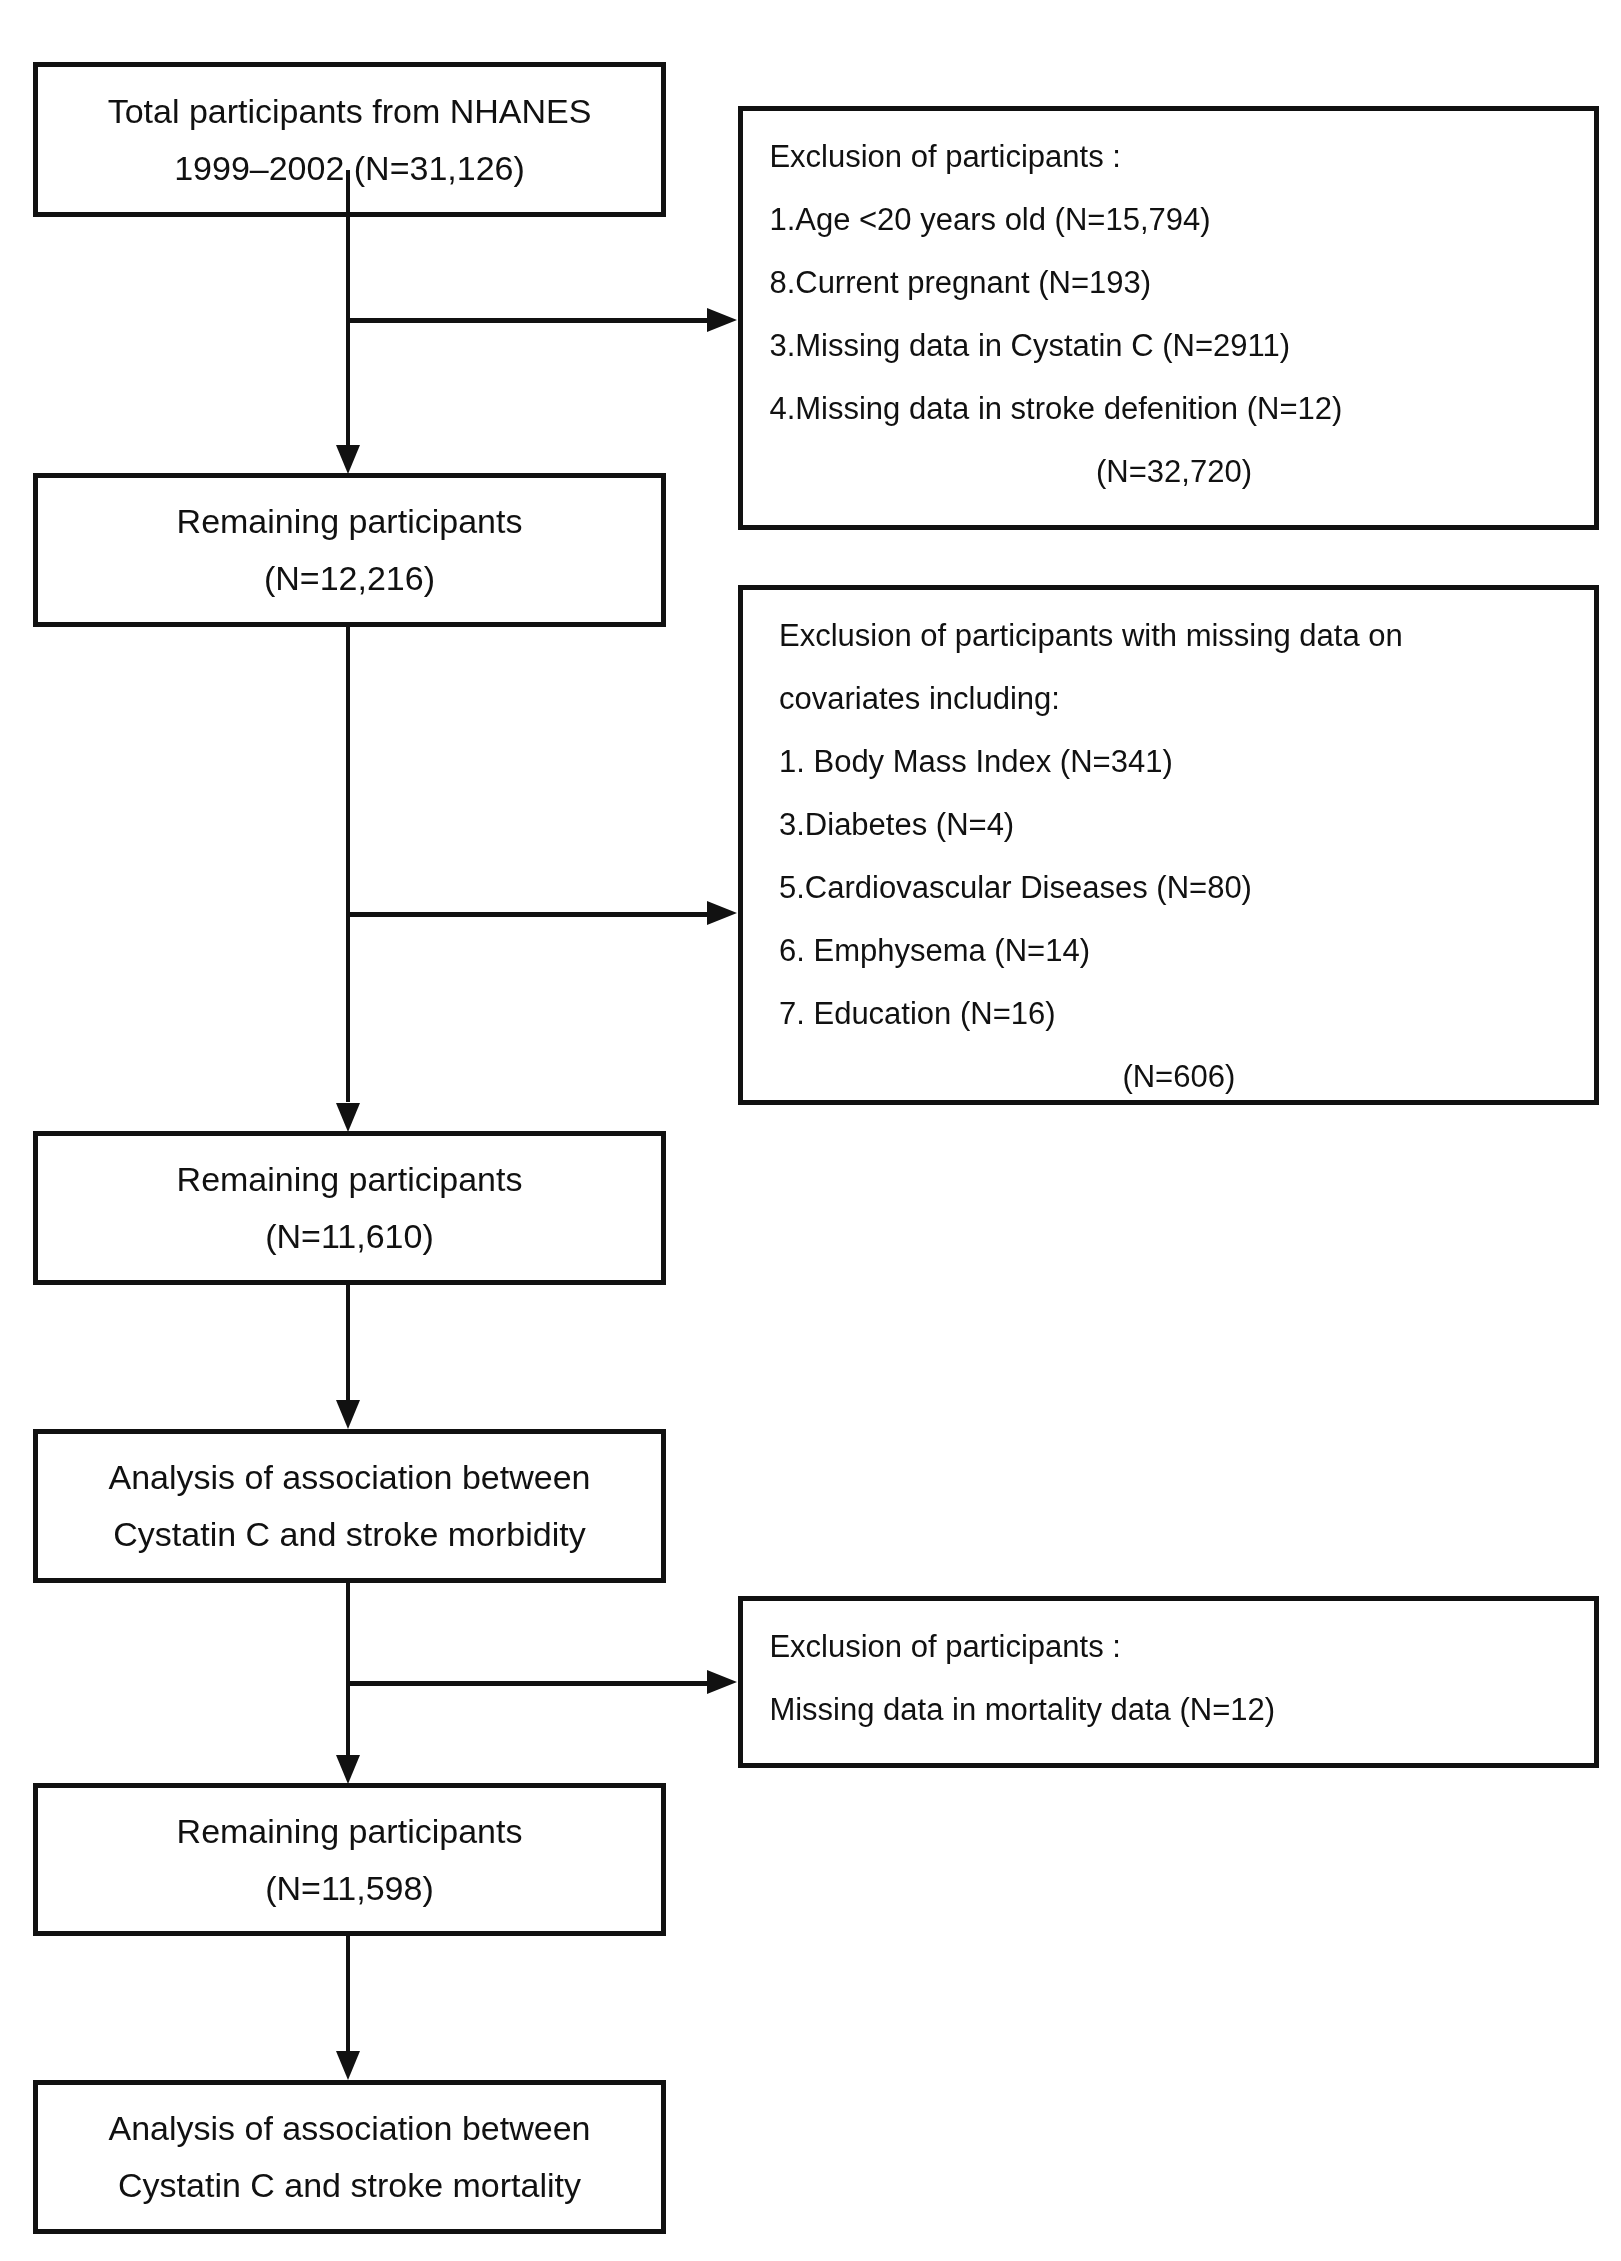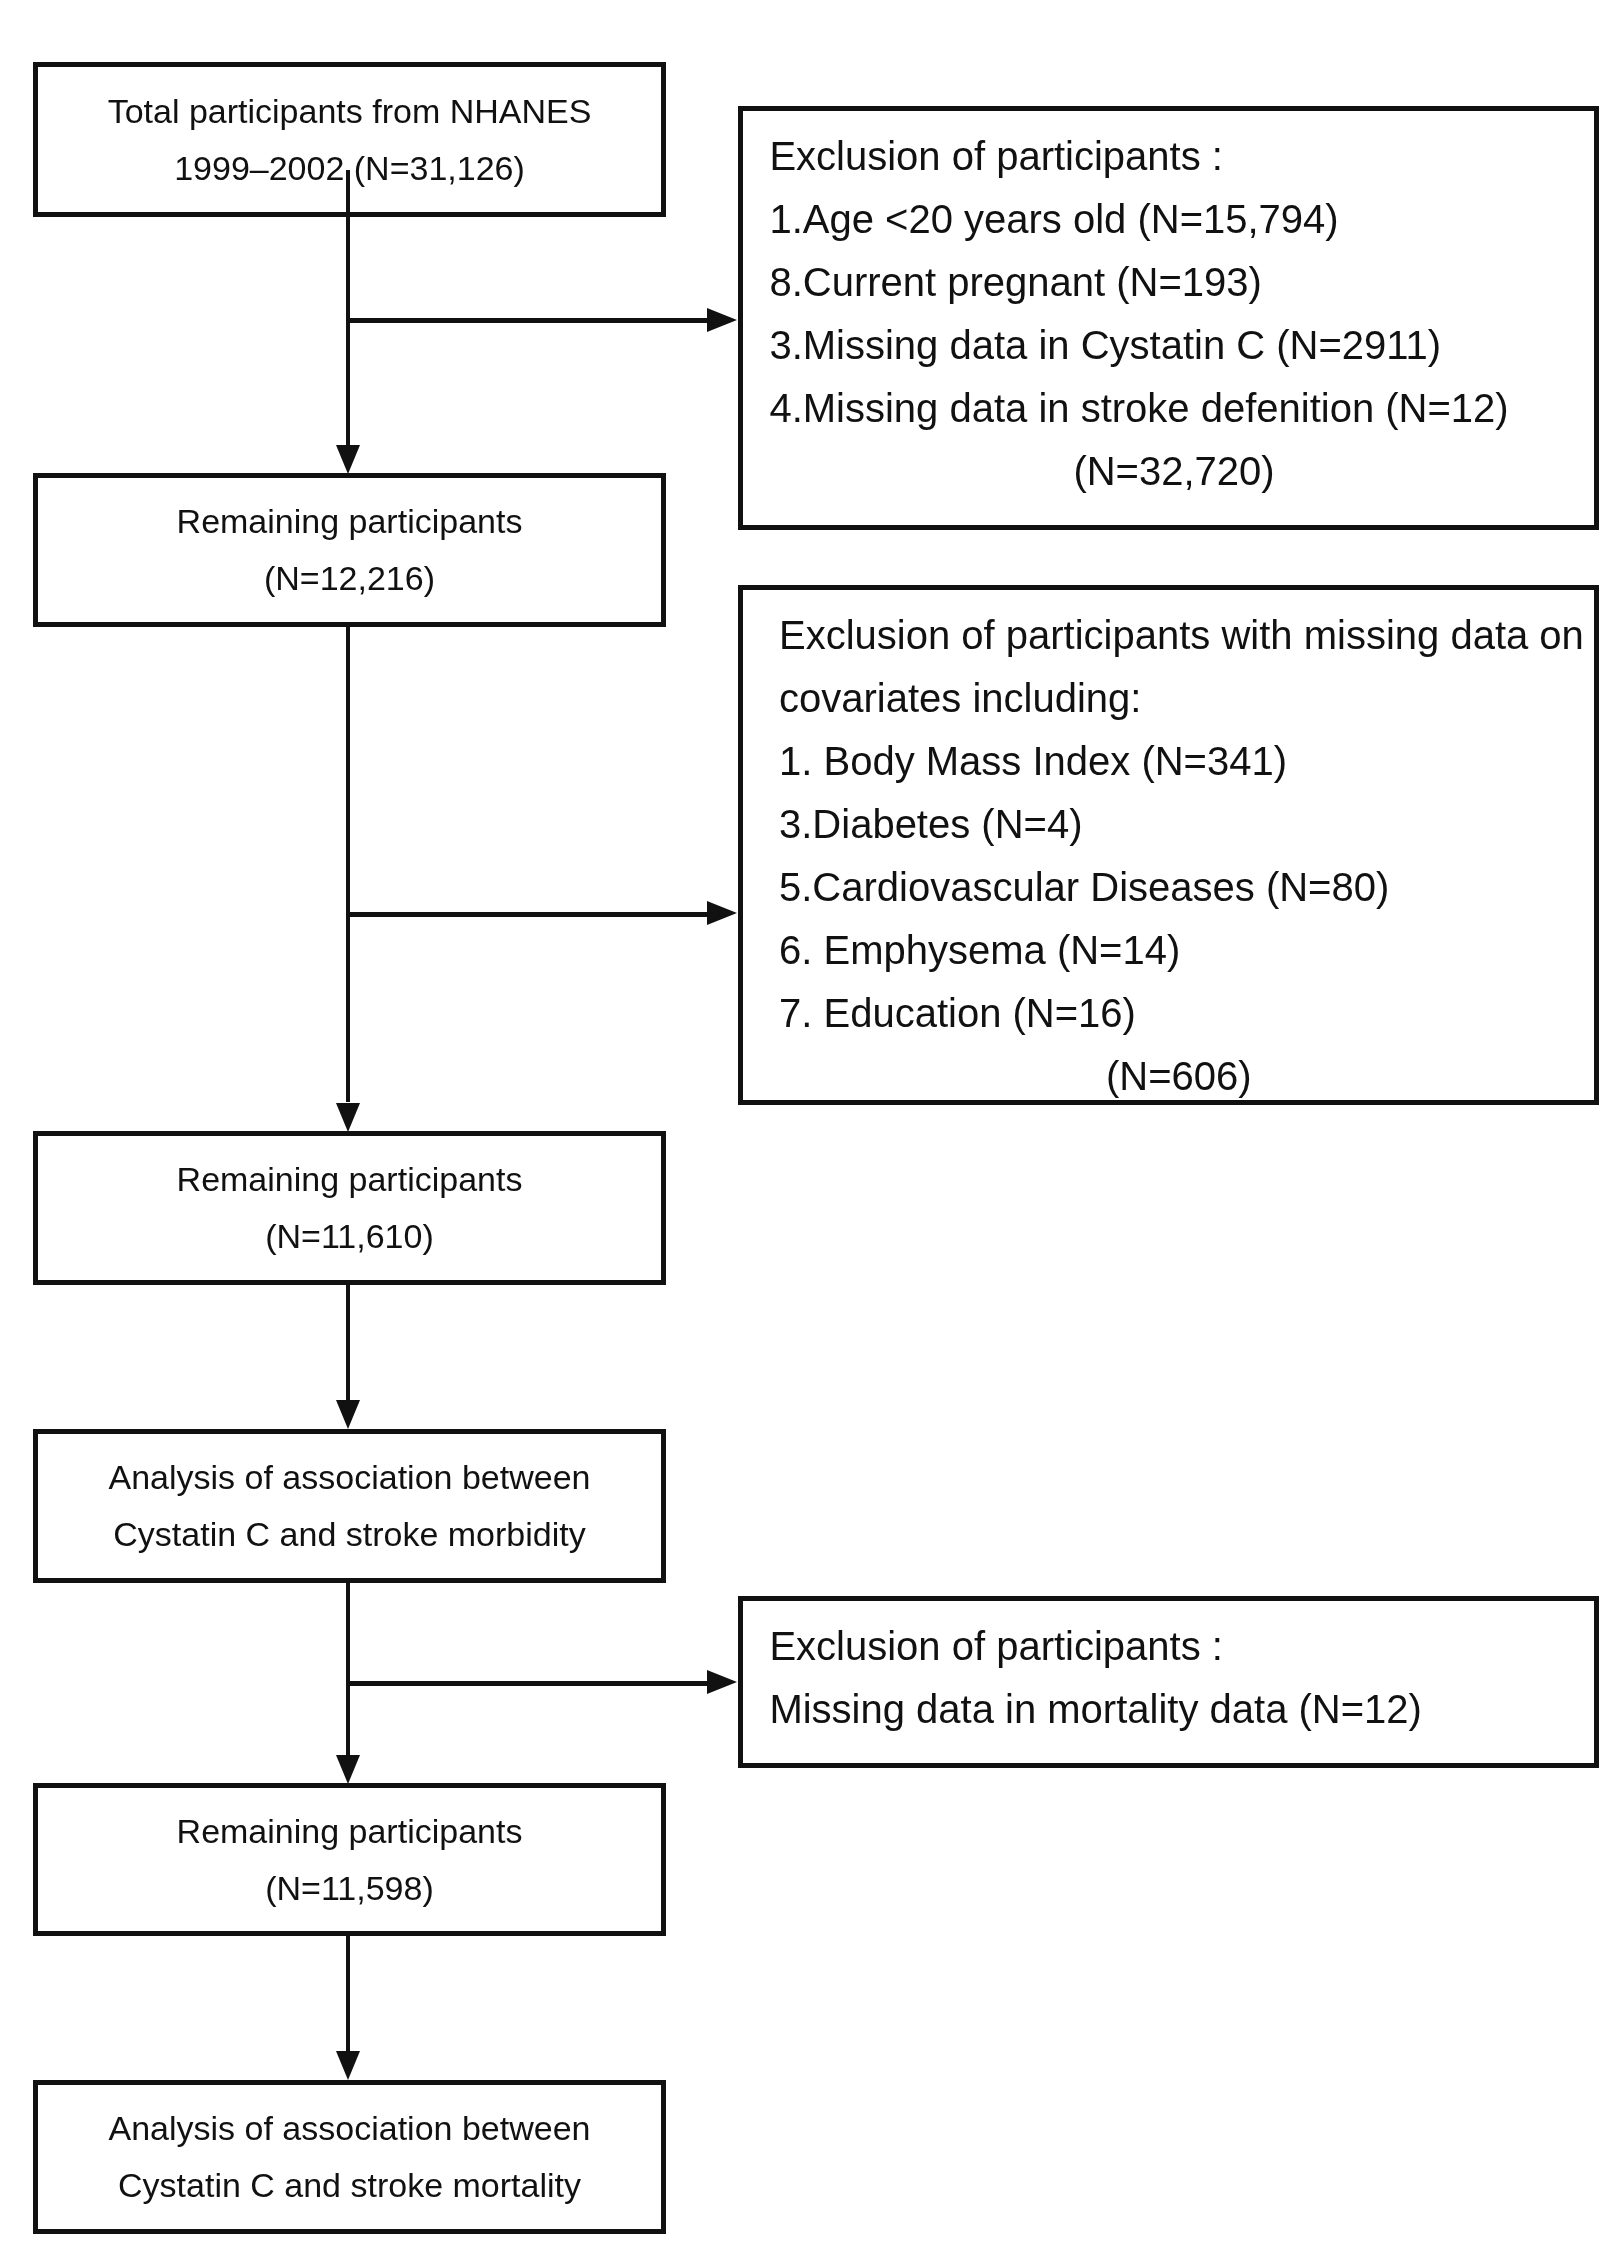--- a/index.html
+++ b/index.html
@@ -10,21 +10,21 @@
   }
   .lbox{
     position:absolute;left:33px;width:633px;box-sizing:border-box;
     border:5px solid #111111;background:#ffffff;
     display:flex;flex-direction:column;justify-content:center;align-items:center;
     text-align:center;font-size:34px;line-height:57px;
   }
   .rbox{
     position:absolute;left:738px;width:861px;box-sizing:border-box;
     border:5px solid #111111;background:#ffffff;
-    font-size:40px;line-height:63px;padding:14.3px 15.4px 0 26.4px;text-align:left;
+    font-size:31px;line-height:63px;padding:14.3px 15.4px 0 26.4px;text-align:left;
   }
   .rline{white-space:nowrap;}
   .rtotal{text-align:center;white-space:nowrap;}
   .vline{position:absolute;left:346px;width:3.9px;background:#111111;}
   .hline{position:absolute;height:5px;background:#111111;left:346px;width:361px;}
   .adown{
     position:absolute;width:0;height:0;left:336px;
     border-left:12.7px solid transparent;border-right:12.7px solid transparent;
     border-top:29px solid #111111;
   }

